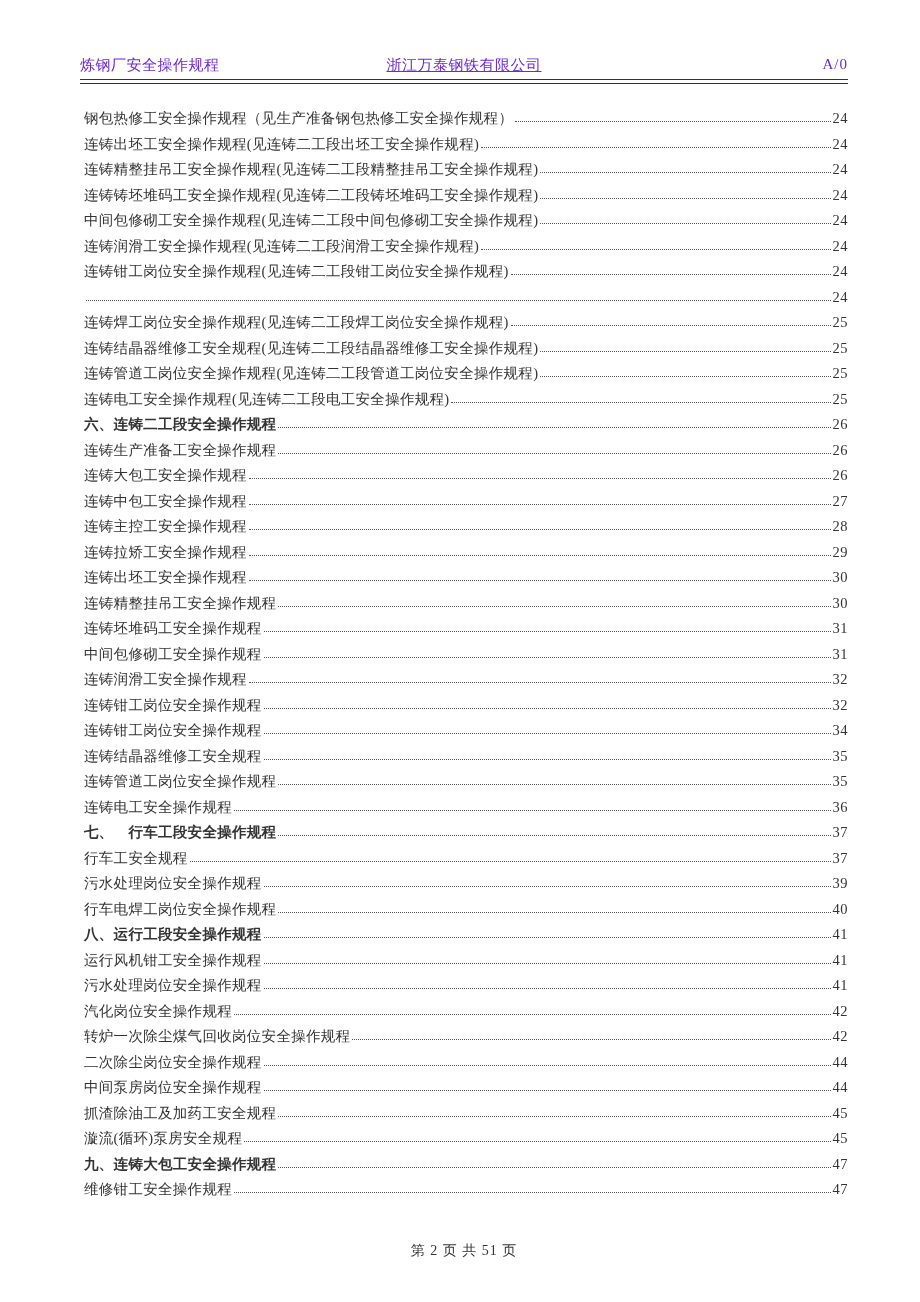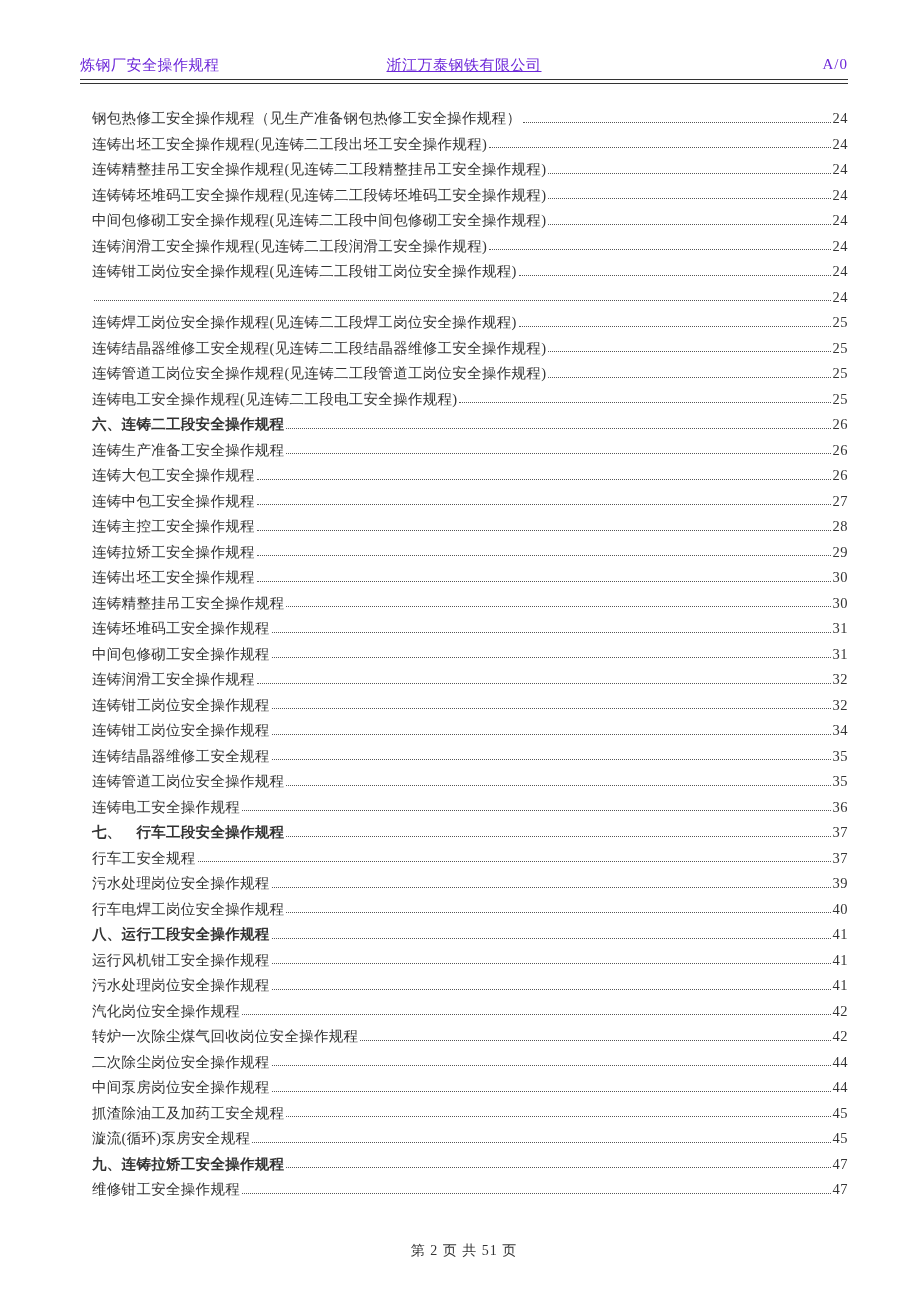--- a/index.html
+++ b/index.html
@@ -31,22 +31,22 @@
     height: 3px;
     margin-top: 2px;
     margin-bottom: 22px;
   }
   .toc {
     font-size: 14.5px;
     line-height: 1.0;
   }
   .toc-line {
     display: flex;
-    align-items: flex-end;
-    margin: 0 0 1px 12px;
+    align-items: center;
+    margin: 0 0 1px 4px;
     padding: 5px 0 5px 0;
   }
   .toc-text {
     white-space: nowrap;
     letter-spacing: 0.3px;
   }
   .toc-line.bold .toc-text { font-weight: bold; }
   .toc-line.bold .toc-page { }
   .toc-leader {
     flex: 1;
@@ -277,21 +277,21 @@
         <span class="toc-text">抓渣除油工及加药工安全规程</span>
         <span class="toc-leader"></span>
         <span class="toc-page">45</span>
       </div>
       <div class="toc-line">
         <span class="toc-text">漩流(循环)泵房安全规程</span>
         <span class="toc-leader"></span>
         <span class="toc-page">45</span>
       </div>
       <div class="toc-line bold">
-        <span class="toc-text">九、连铸拉矫工安全操作规程</span>
+        <span class="toc-text">九、连铸大包工安全操作规程</span>
         <span class="toc-leader"></span>
         <span class="toc-page">47</span>
       </div>
       <div class="toc-line">
         <span class="toc-text">维修钳工安全操作规程</span>
         <span class="toc-leader"></span>
         <span class="toc-page">47</span>
       </div>
     </div>
 

